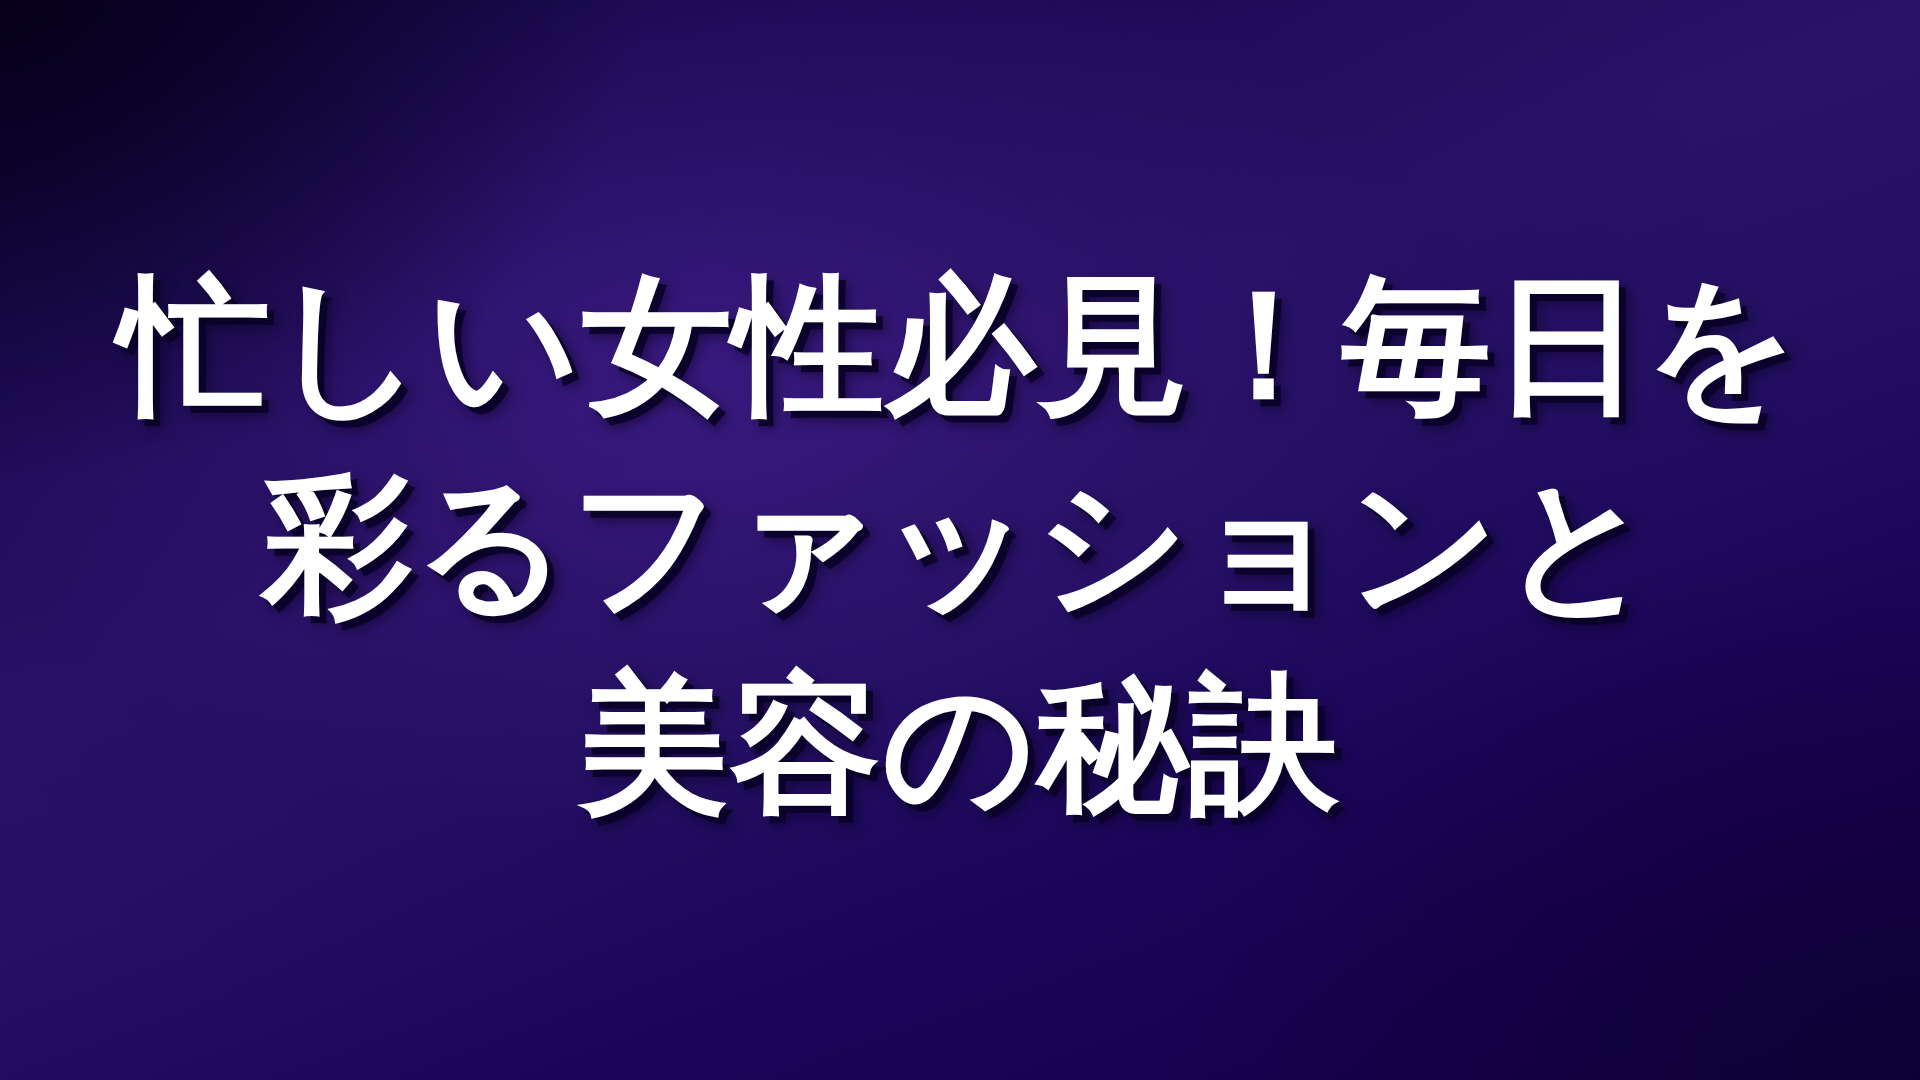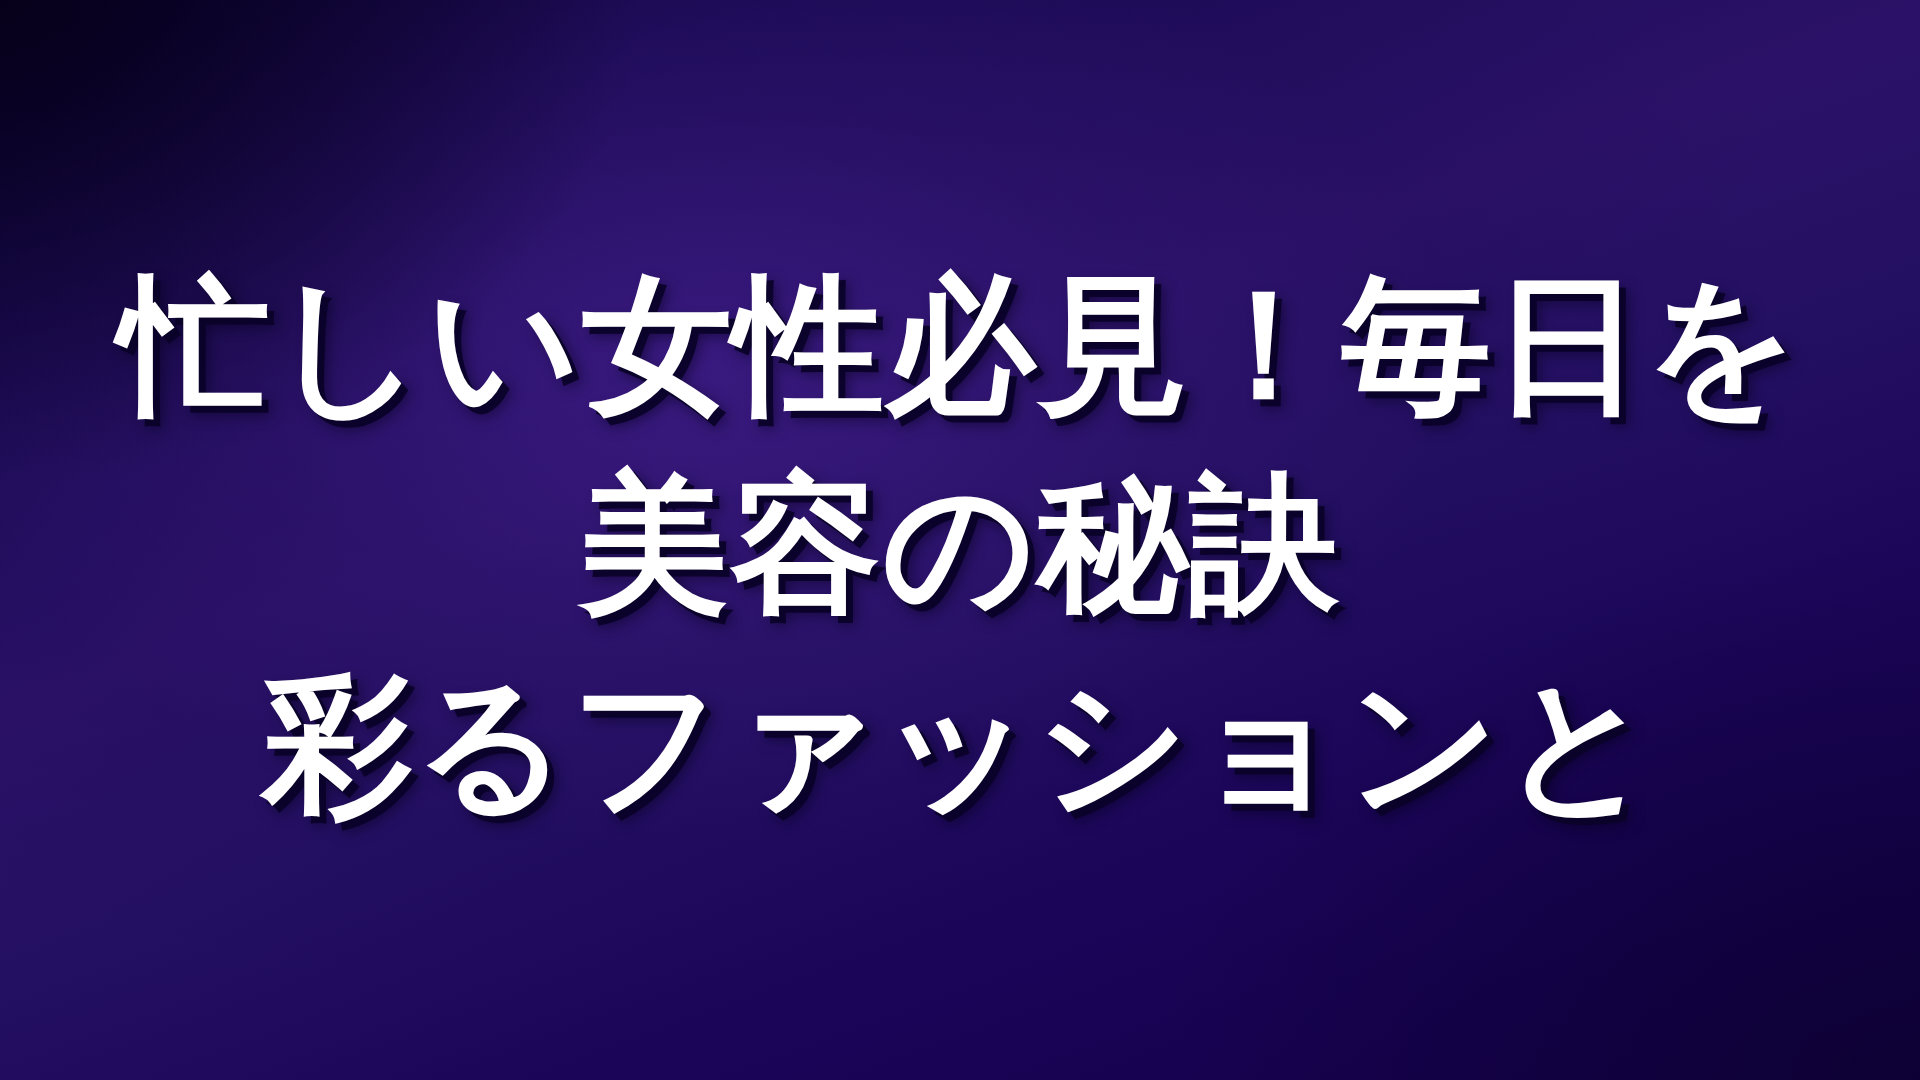--- a/index.html
+++ b/index.html
@@ -93,17 +93,17 @@
 
 <div id="slide">
 
   <div class="bg-layer bg-base"></div>
   <div class="bg-layer bg-glow"></div>
   <div class="bg-layer bg-corner-dark"></div>
   <div class="bg-layer bg-corner-dark-br"></div>
 
   <div id="text-block">
     <div class="headline-line">忙しい女性必見！毎日を</div>
+    <div class="headline-line">彩るファッションと</div>
     <div class="headline-line">美容の秘訣</div>
-    <div class="headline-line">彩るファッションと</div>
   </div>
 
 </div>
 
 </body></html>

